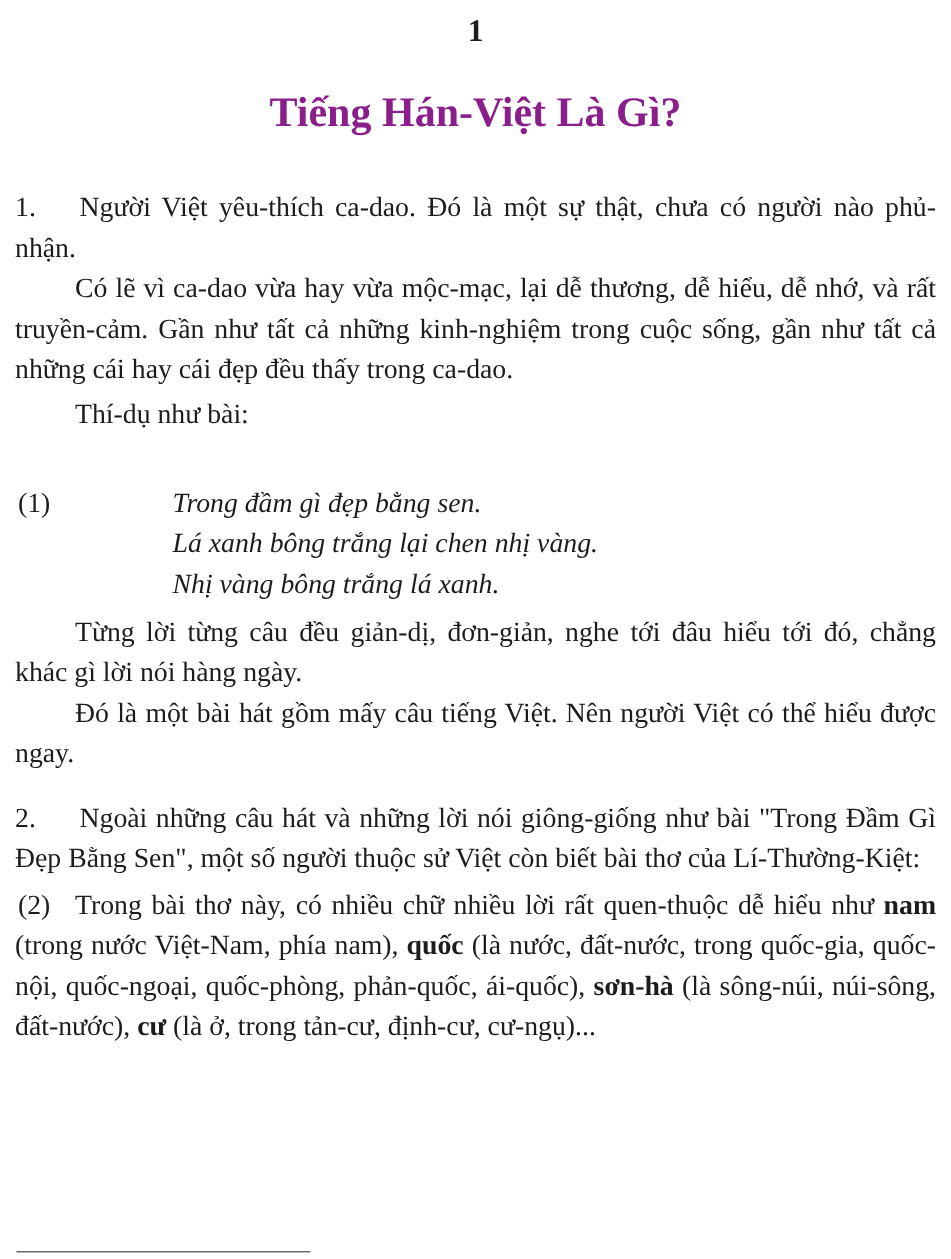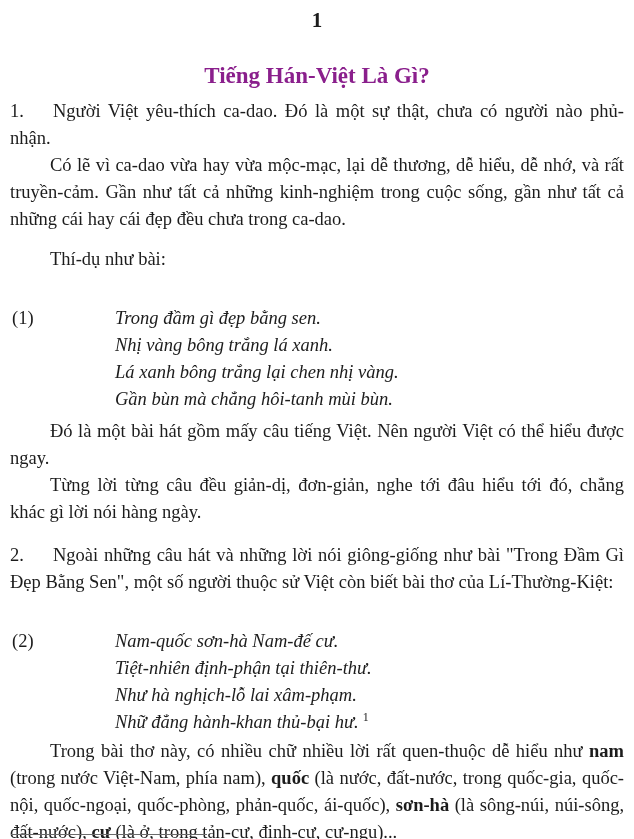--- a/index.html
+++ b/index.html
@@ -21,36 +21,36 @@
     padding-top: 7px;
     text-align: center;
     font-weight: bold;
     font-size: 21px;
     line-height: 27px;
   }
   .title {
     margin-top: 24px;
     text-align: center;
     font-weight: bold;
-    font-size: 23px;
+    font-size: 28px;
     line-height: 36px;
     color: var(--title-color, #8a1f8c);
   }
   .body-text {
     font-size: 18.5px;
     line-height: 27px;
     text-align: justify;
   }
-  p.numbered { margin-top: 4px; }
+  p.numbered { margin-top: 32px; }
   p.numbered .marker {
     display: inline-block;
     width: 43px;
   }
   p.indent { text-indent: 40px; }
-  p.intro { margin-top: 13px; }
+  p.intro { margin-top: 3px; }
   .poem {
     position: relative;
     margin: 2px 0 5px 0;
     text-align: left;
   }
   .poem-label {
     position: absolute;
     left: 2px;
     top: 0;
     font-style: normal;
@@ -85,48 +85,41 @@
 
   <div class="page-number">1</div>
 
   <h1 class="title">Tiếng Hán-Việt Là Gì?</h1>
 
   <div class="body-text">
 
     <p class="numbered"><span class="marker">1.</span><span>Người Việt yêu-thích ca-dao. Đó là một sự thật, chưa có người nào phủ-nhận.</span></p>
 
 
-    <p class="indent">Có lẽ vì ca-dao vừa hay vừa mộc-mạc, lại dễ thương, dễ hiểu, dễ nhớ, và rất truyền-cảm. Gần như tất cả những kinh-nghiệm trong cuộc sống, gần như tất cả những cái hay cái đẹp đều chưa trong ca-dao.</p>
+    <p class="indent">Có lẽ vì ca-dao vừa hay vừa mộc-mạc, lại dễ thương, dễ hiểu, dễ nhớ, và rất truyền-cảm. Gần như tất cả những kinh-nghiệm trong cuộc sống, gần như tất cả những cái hay cái đẹp đều thấy trong ca-dao.</p>
 
     <p class="indent intro">Thí-dụ như bài:</p>
 
     <div class="poem">
       <span class="poem-label">(1)</span>
       <div class="poem-lines">
         <div class="poem-line">Trong đầm gì đẹp bằng sen.</div>
+        <div class="poem-line">Lá xanh bông trắng lại chen nhị vàng.</div>
         <div class="poem-line">Nhị vàng bông trắng lá xanh.</div>
-        <div class="poem-line">Lá xanh bông trắng lại chen nhị vàng.</div>
-        <div class="poem-line">Gần bùn mà chẳng hôi-tanh mùi bùn.</div>
       </div>
     </div>
 
+    <p class="indent">Từng lời từng câu đều giản-dị, đơn-giản, nghe tới đâu hiểu tới đó, chẳng khác gì lời nói hàng ngày.</p>
+
     <p class="indent">Đó là một bài hát gồm mấy câu tiếng Việt. Nên người Việt có thể hiểu được ngay.</p>
-
-    <p class="indent">Từng lời từng câu đều giản-dị, đơn-giản, nghe tới đâu hiểu tới đó, chẳng khác gì lời nói hàng ngày.</p>
 
     <p class="numbered section2"><span class="marker">2.</span><span>Ngoài những câu hát và những lời nói giông-giống như bài "Trong Đầm Gì Đẹp Bằng Sen", một số người thuộc sử Việt còn biết bài thơ của Lí-Thường-Kiệt:</span></p>
 
     <div class="poem second">
       <span class="poem-label">(2)</span>
-      <div class="poem-lines">
-        <div class="poem-line">Nam-quốc sơn-hà Nam-đế cư.</div>
-        <div class="poem-line">Tiệt-nhiên định-phận tại thiên-thư.</div>
-        <div class="poem-line">Như hà nghịch-lỗ lai xâm-phạm.</div>
-        <div class="poem-line"><span>Nhữ đẳng hành-khan thủ-bại hư.</span><sup>1</sup></div>
-      </div>
     </div>
 
     <p class="indent"><span>Trong bài thơ này, có nhiều chữ nhiều lời rất quen-thuộc dễ hiểu như </span><b>nam</b><span> (trong nước Việt-Nam, phía nam), </span><b>quốc</b><span> (là nước, đất-nước, trong quốc-gia, quốc-nội, quốc-ngoại, quốc-phòng, phản-quốc, ái-quốc), </span><b>sơn-hà</b><span> (là sông-núi, núi-sông, đất-nước), </span><b>cư</b><span> (là ở, trong tản-cư, định-cư, cư-ngụ)...</span></p>
 
   </div>
 
   <div class="footnote-rule"></div>
 
 </div>
 

